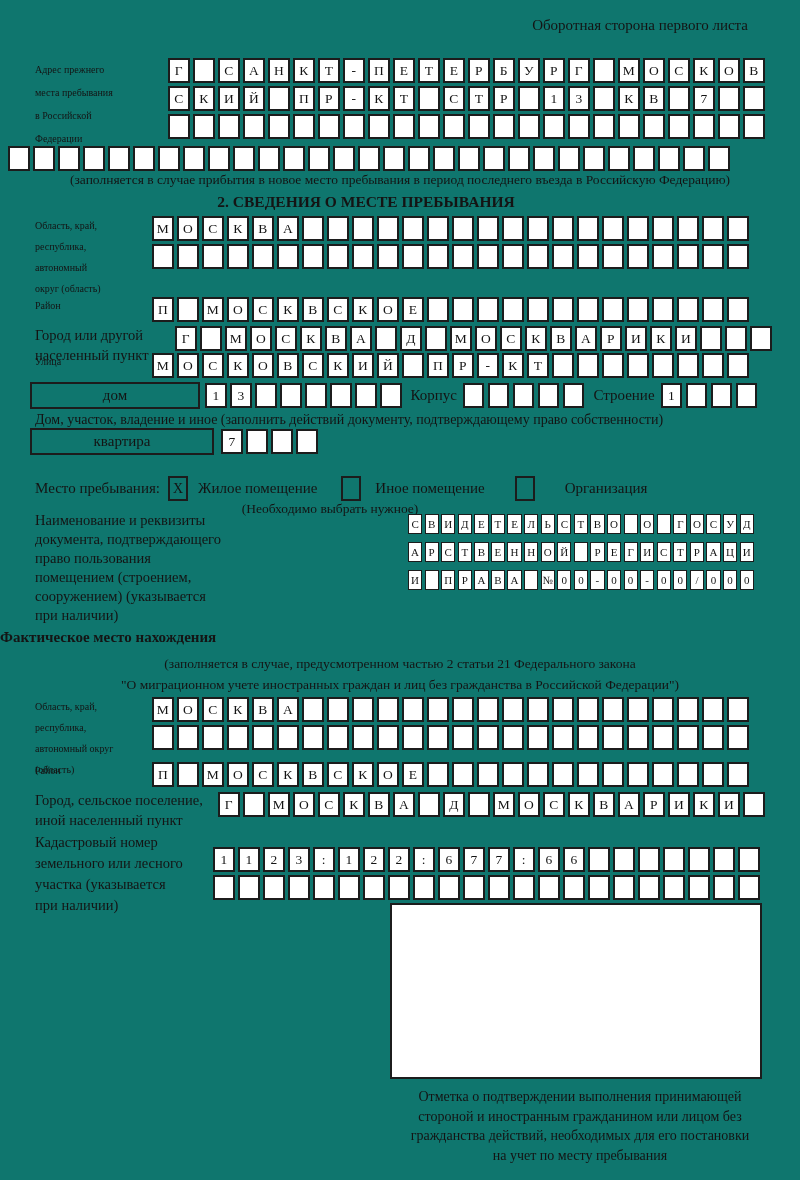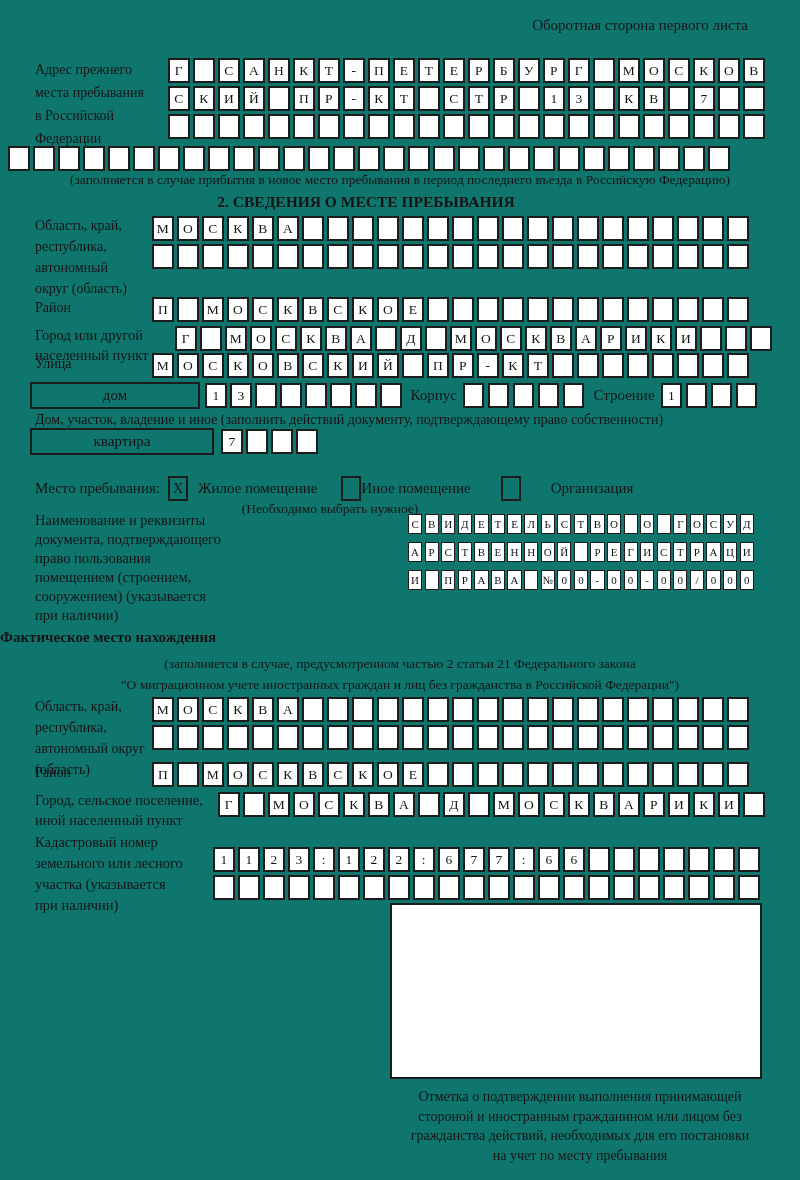--- a/index.html
+++ b/index.html
@@ -5,21 +5,21 @@
   * { margin:0; padding:0; box-sizing:border-box; }
   html,body { background:#ffffff; }
   body {
     width:800px; height:1180px;
     font-family:"Liberation Serif", serif;
     color:#141414;
   }
   .page { position:relative; width:800px; height:1180px; background:#0f766e; overflow:hidden; }
   .abs { position:absolute; }
 
-  .flabel { font-size:14px; white-space:pre-line; }
+  .flabel { font-size:10px; white-space:pre-line; }
   .inline-label { font-size:15px; flex:0 0 auto; }
 
   .crow { display:flex; gap:3.5px; }
   .cell {
     flex:0 0 auto; width:21.5px; height:25px;
     border:2px solid #1c1c1c; background:#fff;
     display:flex; align-items:center; justify-content:center;
     font-size:13.5px;
   }
   .small { gap:2.4px; }
@@ -357,21 +357,21 @@
         <span class="cell"></span>
         <span class="cell"></span>
       </div>
   </div>
 
   <div class="abs hrow" style="left:35px; top:476px;">
     <div class="inline-label">Место пребывания:</div>
     <div class="checkbox" style="margin-left:8px;">X</div>
     <div class="inline-label" style="margin-left:10px;">Жилое помещение</div>
     <div class="checkbox" style="margin-left:24px;"></div>
-    <div class="inline-label" style="margin-left:0;">Иное помещение</div>
+    <div class="inline-label" style="margin-left:14px;">Иное помещение</div>
     <div class="checkbox" style="margin-left:30px;"></div>
     <div class="inline-label" style="margin-left:30px;">Организация</div>
   </div>
   <div class="abs center-note" style="left:150px; top:501px; width:360px;">(Необходимо выбрать нужное)</div>
 
   <div class="abs flabel" style="left:35px; top:511px; line-height:19px; width:370px; font-size:14.5px;">Наименование и реквизиты
 документа, подтверждающего
 право пользования
 помещением (строением,
 сооружением) (указывается

